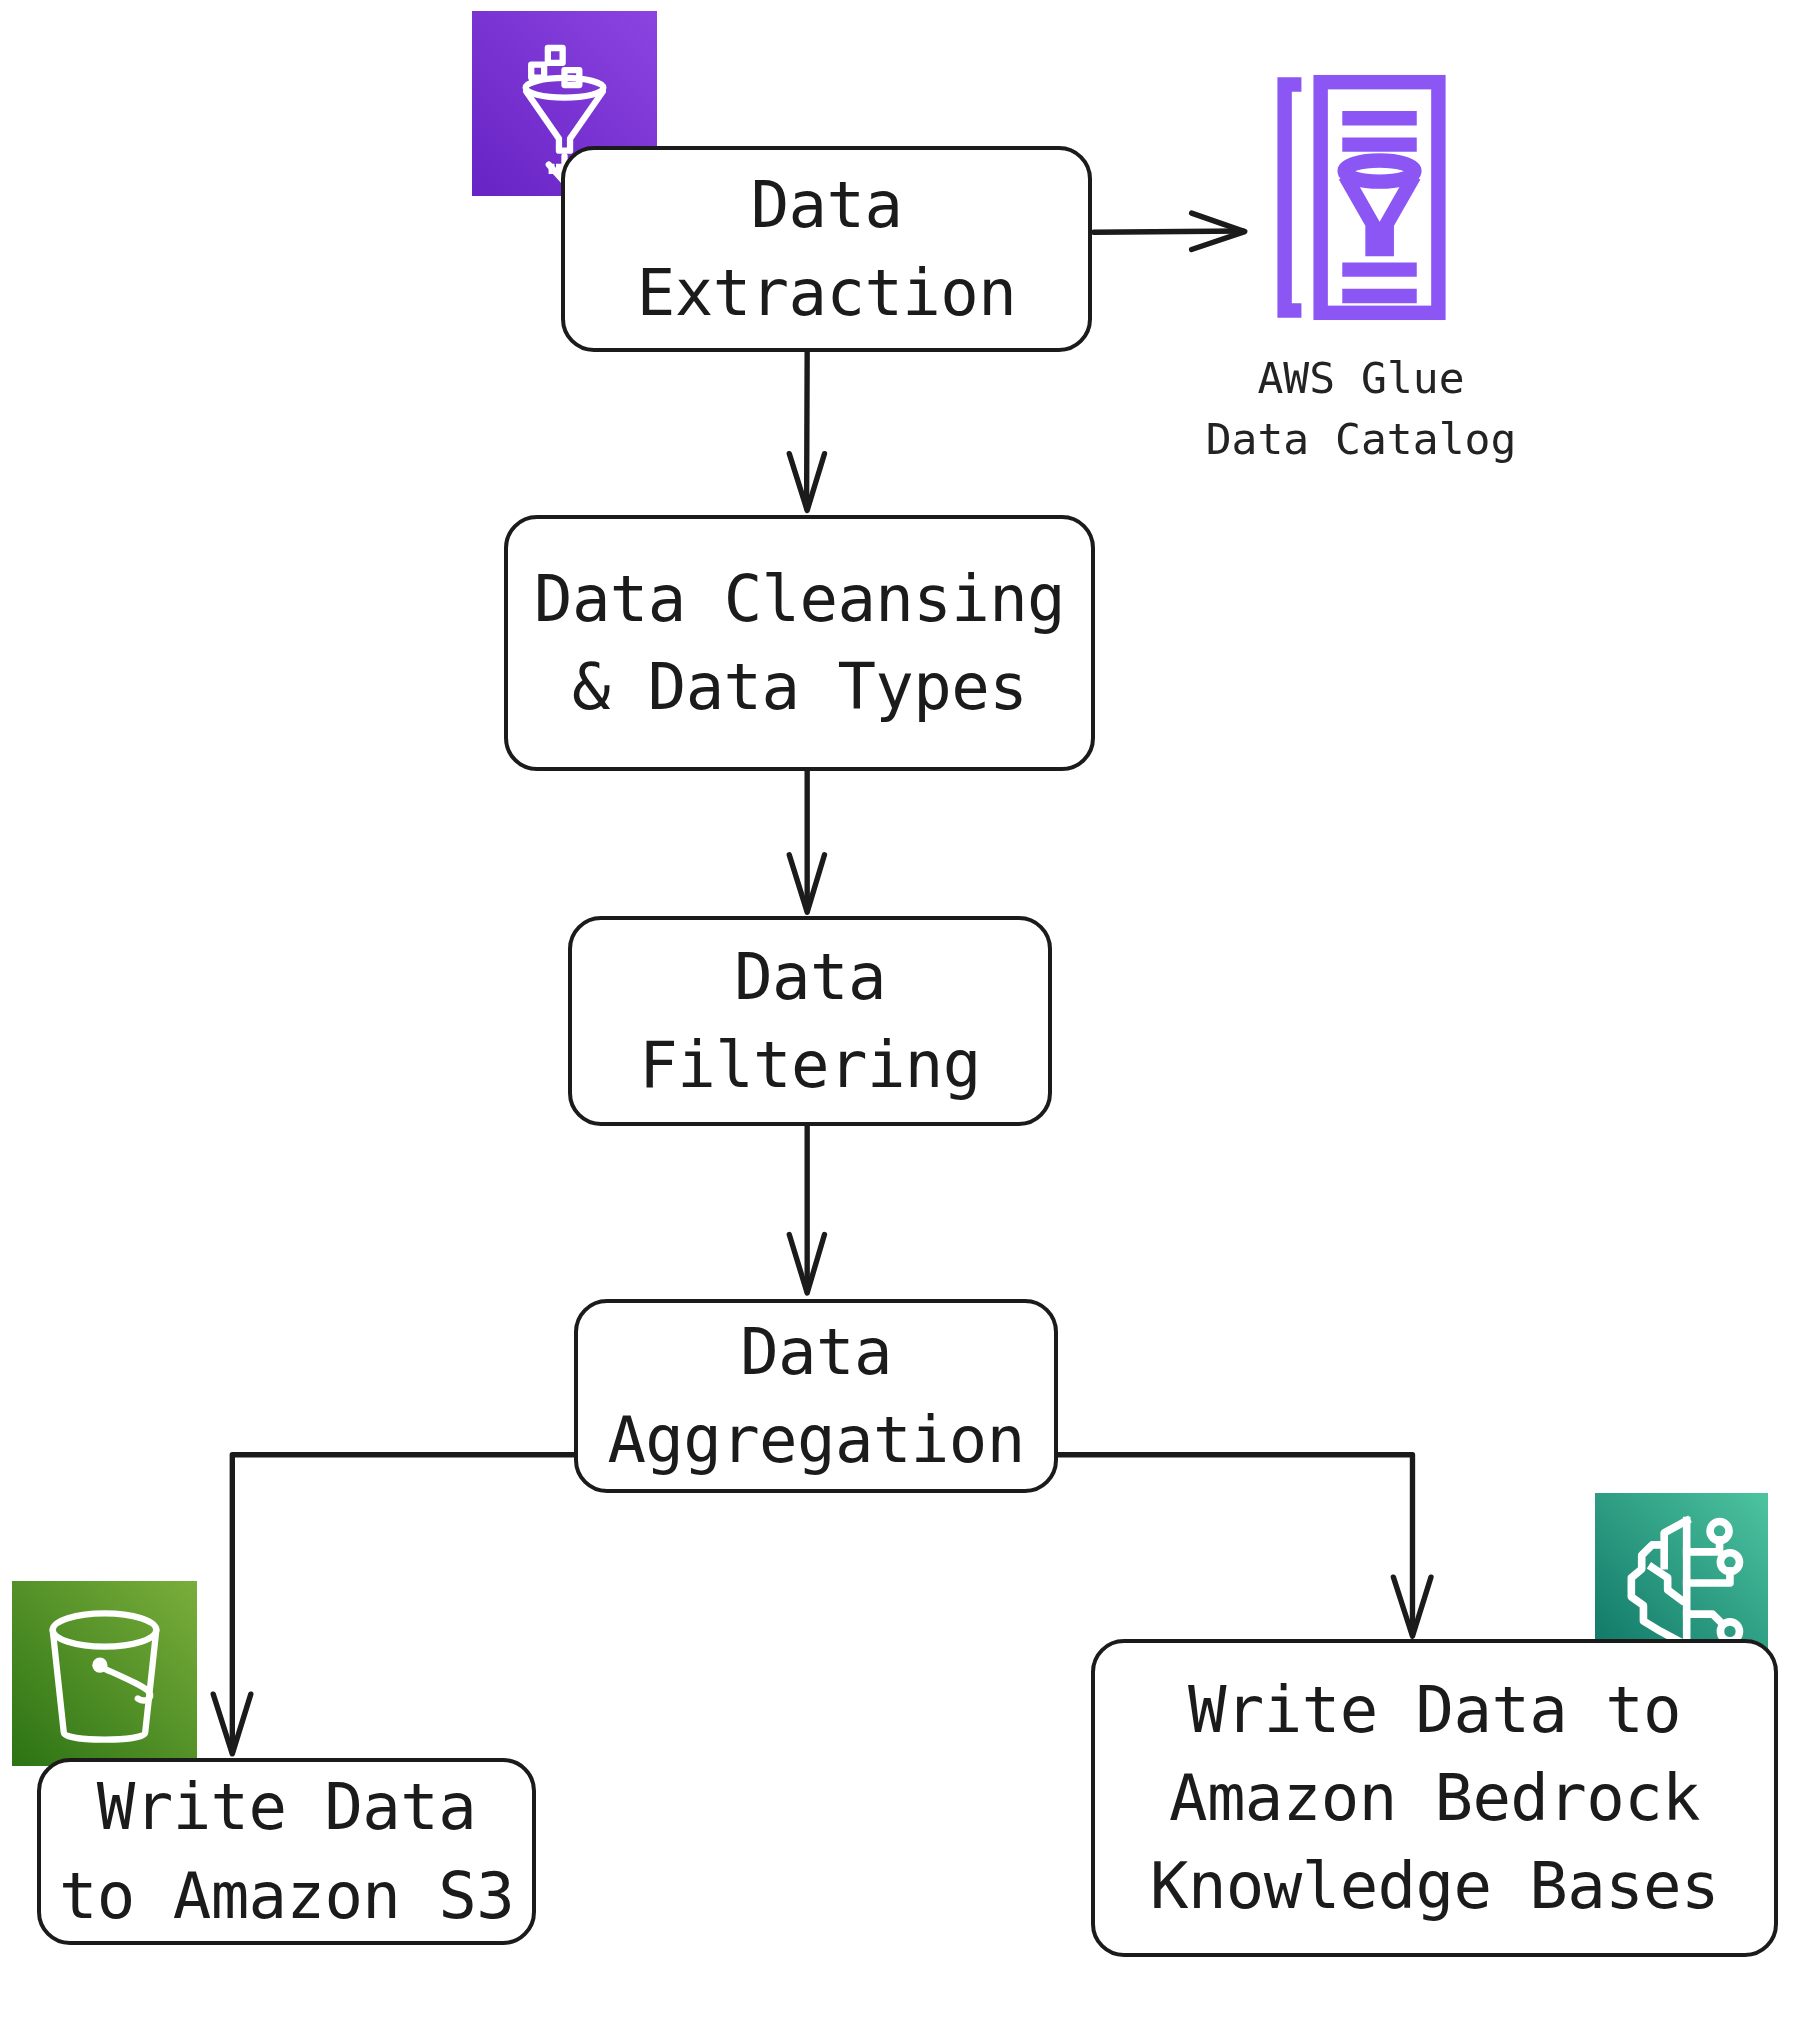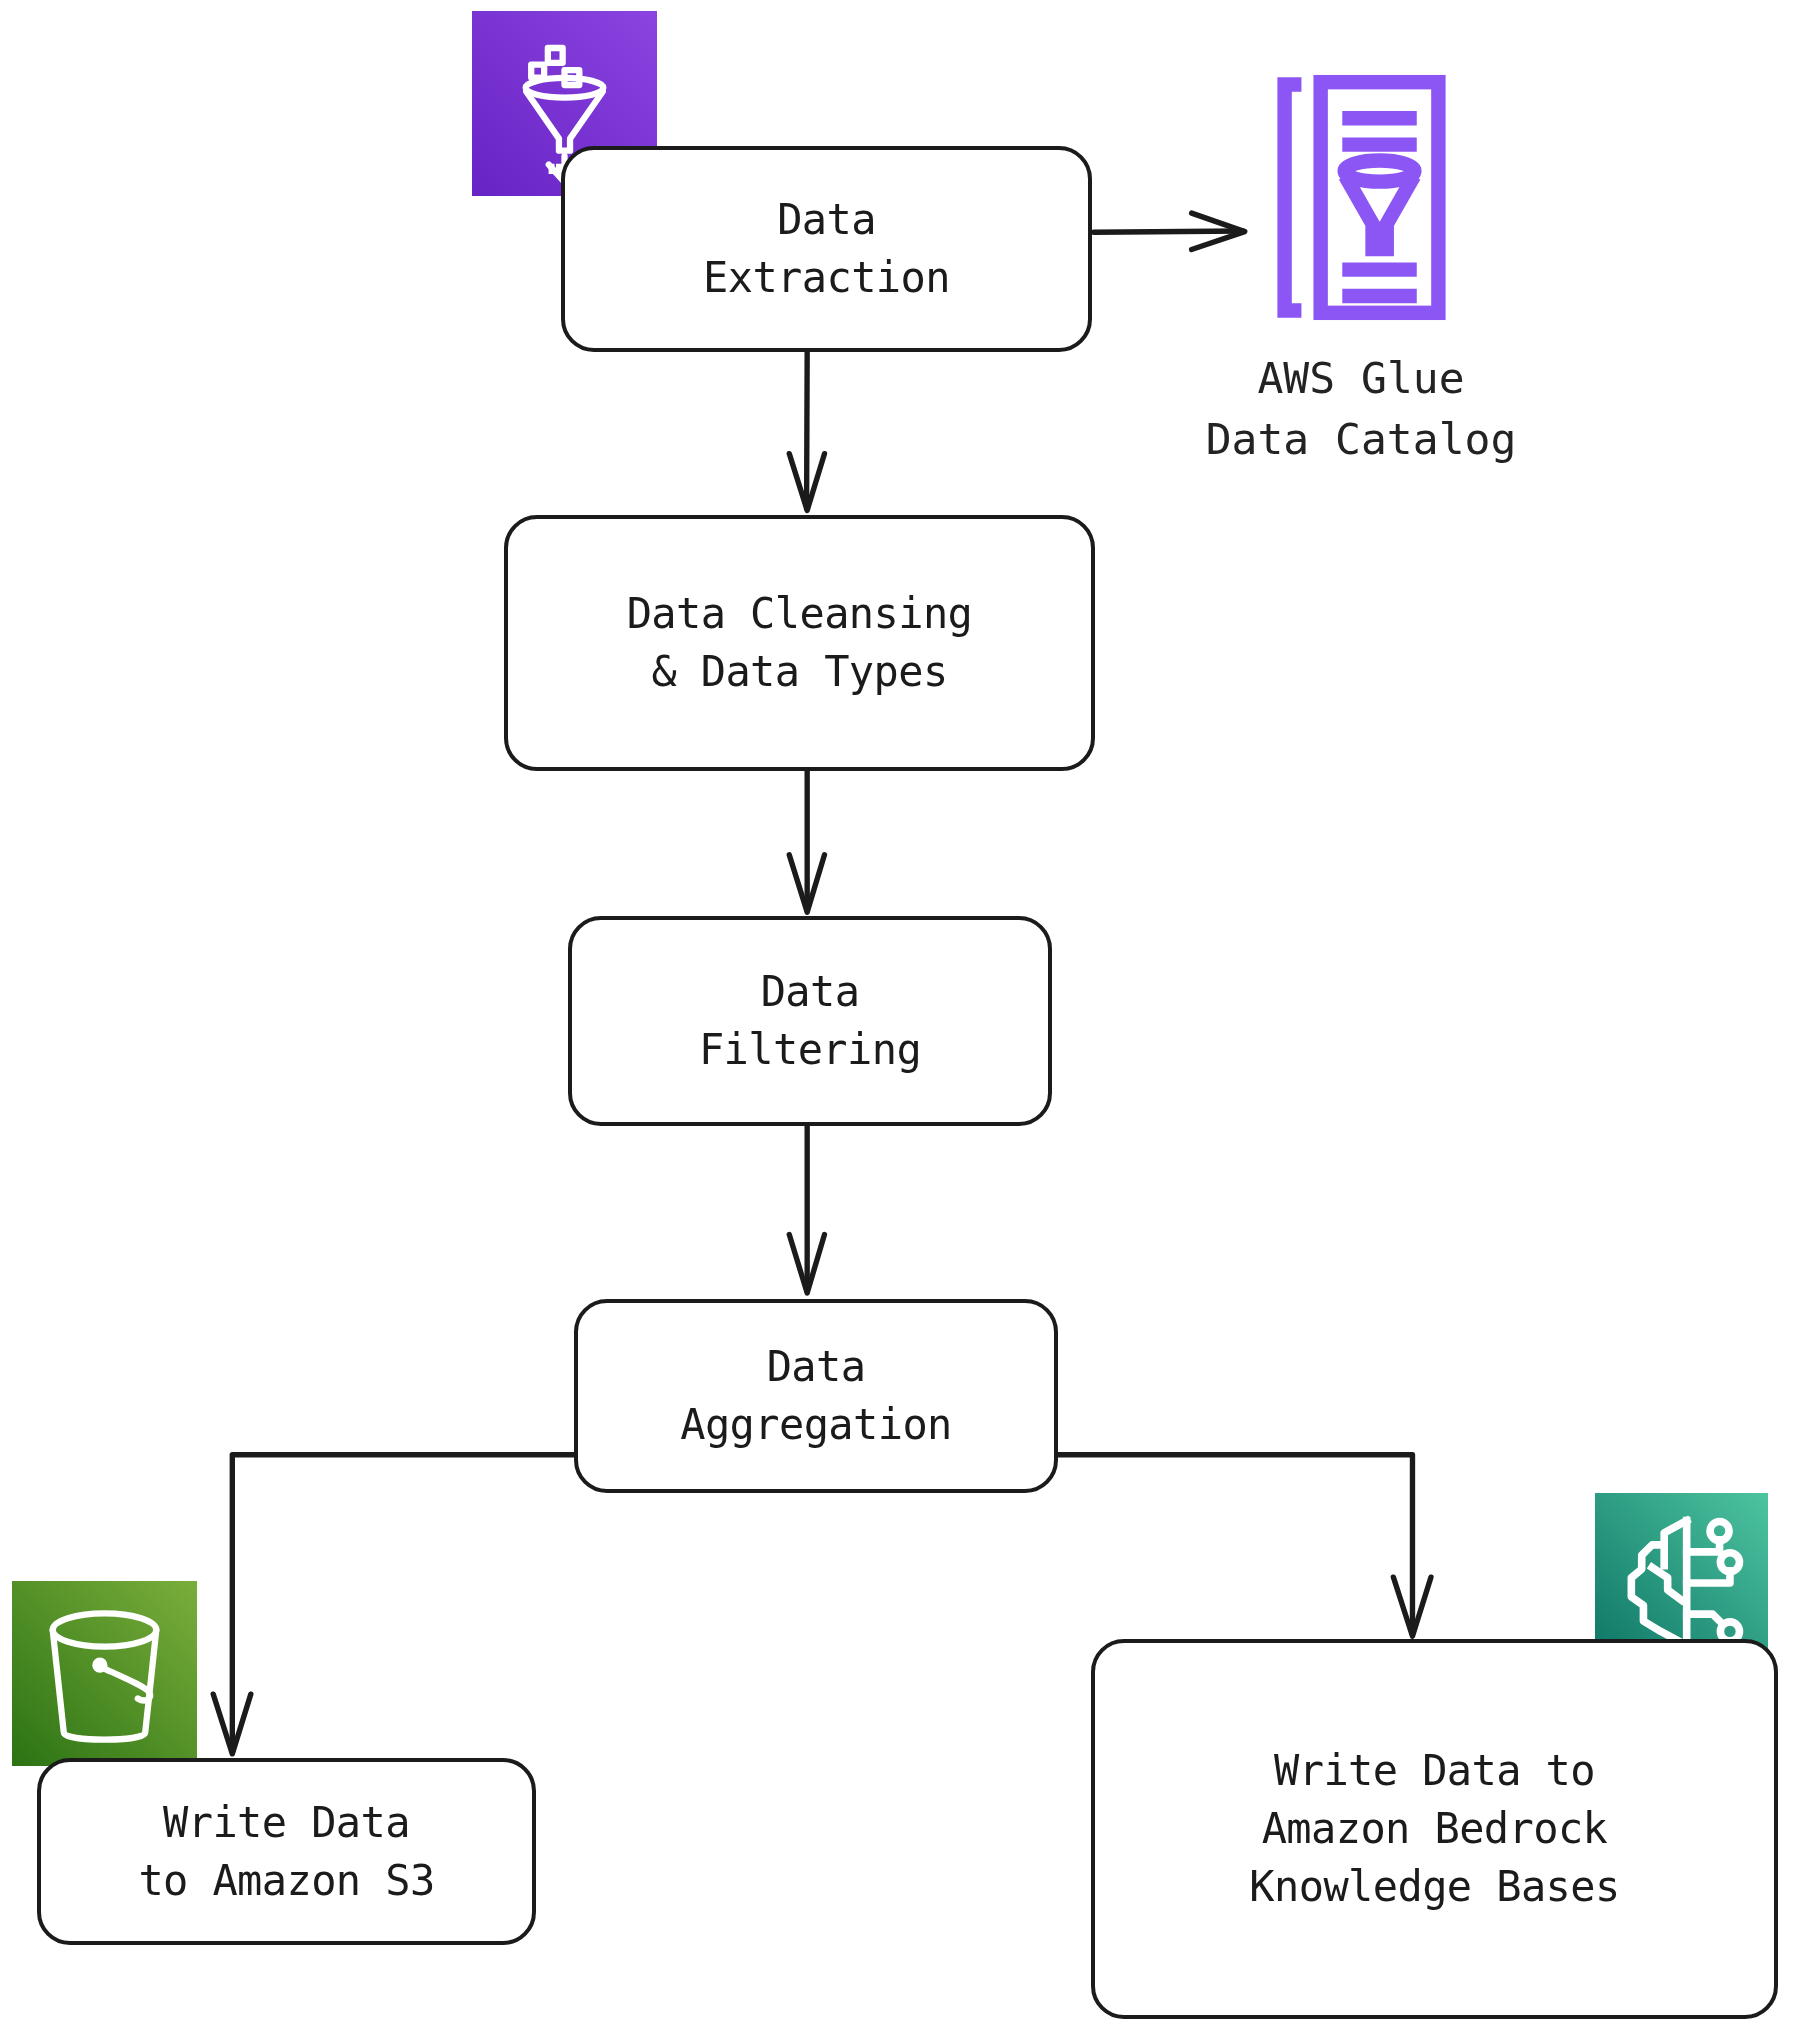--- a/index.html
+++ b/index.html
@@ -29,21 +29,21 @@
     box-sizing: border-box;
     background: #ffffff;
     border: 4.2px solid #1b1b1b;
     border-radius: 33px;
     display: flex;
     align-items: center;
     justify-content: center;
     text-align: center;
     color: #1b1b1b;
     font-family: "DejaVu Sans Mono", monospace;
-    font-size: 42px;
+    font-size: 64px;
     line-height: 1.38;
     letter-spacing: -0.6px;
     white-space: pre-line;
     z-index: 5;
   }
   .aws-icon {
     position: absolute;
     z-index: 3;
   }
   .aws-icon svg { display: block; width: 100%; height: 100%; }
@@ -187,18 +187,18 @@
 
   <div class="node" style="left:568px; top:916px; width:484px; height:210px;">Data
 Filtering</div>
 
   <div class="node" style="left:574px; top:1299px; width:484px; height:194px;">Data
 Aggregation</div>
 
   <div class="node" style="left:37px; top:1758px; width:499px; height:187px;">Write Data
 to Amazon S3</div>
 
-  <div class="node" style="left:1091px; top:1639px; width:687px; height:380px;">Write Data to
+  <div class="node" style="left:1091px; top:1639px; width:687px; height:318px;">Write Data to
 Amazon Bedrock
 Knowledge Bases</div>
 
 </div>
 
 
 </body></html>

